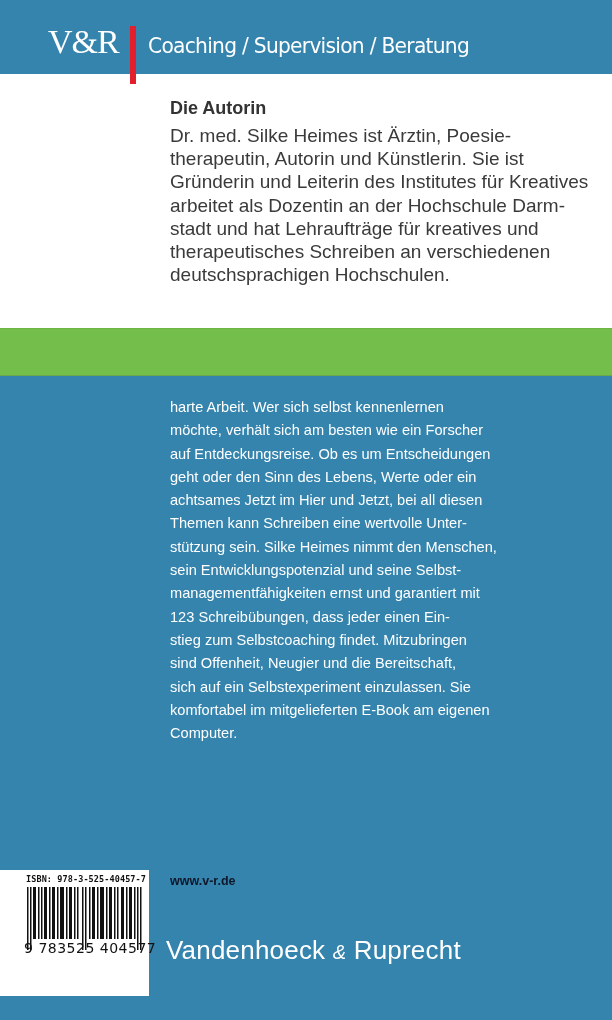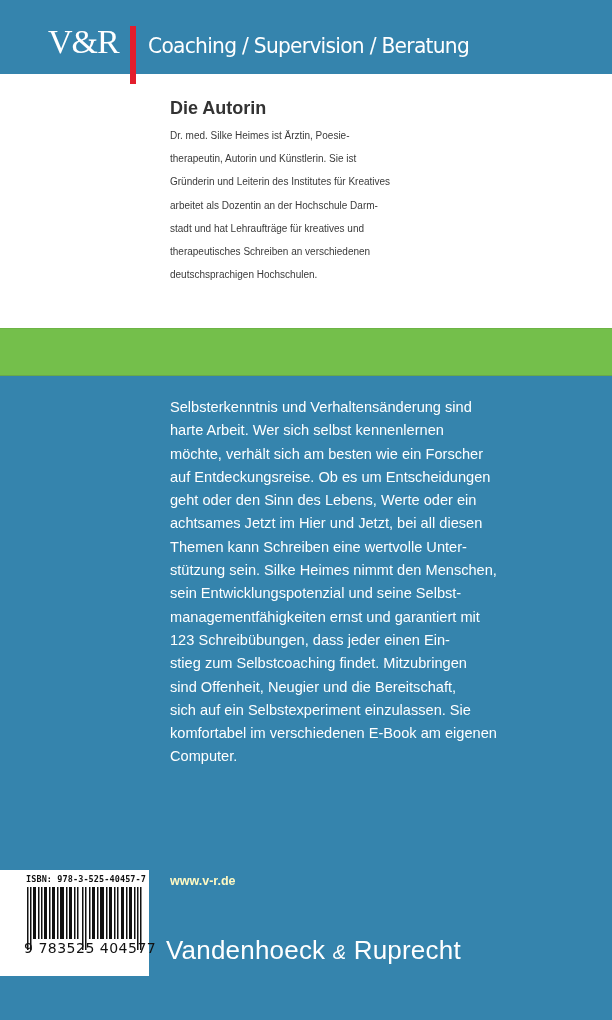--- a/index.html
+++ b/index.html
@@ -3,29 +3,29 @@
 <meta charset="utf-8">
 <style>
   html, body { margin:0; padding:0; }
   body { width:612px; height:1020px; position:relative; overflow:hidden; background:#3584ad; font-family:"Liberation Sans", sans-serif; }
   .header { position:absolute; left:0; top:0; width:612px; height:74px; background:#3584ad; }
   .logo { position:absolute; left:48px; top:22px; color:#fff; font-family:"Liberation Serif", serif; font-size:34px; letter-spacing:-1px; line-height:40px; }
   .red-bar { position:absolute; left:130px; top:26px; width:6px; height:58px; background:#e31e2d; z-index:3; }
   .series { position:absolute; left:148px; top:30px; color:#fff; font-family:"DejaVu Sans", sans-serif; font-size:22px; font-weight:normal; letter-spacing:-0.8px; line-height:32px; transform:scaleX(0.92); transform-origin:left; }
   .white-section { position:absolute; left:0; top:74px; width:612px; height:254px; background:#fff; }
   .author-heading { position:absolute; left:170px; top:98px; font-size:18px; font-weight:bold; color:#333; }
-  .author-text { position:absolute; left:170px; top:124px; width:300px; font-size:10px; line-height:23.2px; color:#3a3a3a; }
+  .author-text { position:absolute; left:170px; top:124px; width:300px; font-size:19px; line-height:23.2px; color:#3a3a3a; }
   .author-text span { display:block; white-space:nowrap; }
   .green-band { position:absolute; left:0; top:328px; width:612px; height:46px; background:#74bf4b; border-top:1px solid #6db445; border-bottom:1px solid #6aa84a; }
   .blurb { position:absolute; left:170px; top:396px; width:360px; font-size:14.6px; line-height:23.3px; color:#fff; }
   .blurb span { display:block; white-space:nowrap; }
-  .url { position:absolute; left:170px; top:874px; font-size:12.5px; font-weight:bold; color:#fef9c3; }
+  .url { position:absolute; left:170px; top:874px; font-size:12.5px; font-weight:bold; color:#0f172a; }
   .publisher { position:absolute; left:166px; top:935px; font-family:Liberation Sans, sans-serif; font-size:26px; color:#fff; letter-spacing:0.2px; }
   .publisher .amp { font-size:20px; font-style:italic; }
-  .barcode-box { position:absolute; left:0; top:870px; width:149px; height:106px; background:#fff; }
+  .barcode-box { position:absolute; left:0; top:870px; width:149px; height:126px; background:#fff; }
   .isbn-label { position:absolute; left:26px; top:4px; font-family:"DejaVu Sans Mono", monospace; font-size:8.5px; font-weight:bold; color:#111; white-space:nowrap; letter-spacing:0.1px; }
   .bars { position:absolute; left:27px; top:17px; width:115px; height:63px; }
   .ean-digits { position:absolute; left:24px; top:70px; font-family:"DejaVu Sans", sans-serif; font-size:14px; color:#111; letter-spacing:0.5px; white-space:nowrap; }
 </style>
 </head>
 <body>
 
 <div class="header">
   <div class="logo">V&amp;R</div>
   <div class="series">Coaching / Supervision / Beratung</div>
@@ -40,35 +40,34 @@
   <span>Gründerin und Leiterin des Institutes für Kreatives</span>
   <span>arbeitet als Dozentin an der Hochschule Darm-</span>
   <span>stadt und hat Lehraufträge für kreatives und</span>
   <span>therapeutisches Schreiben an verschiedenen</span>
   <span>deutschsprachigen Hochschulen.</span>
 </div>
 
 <div class="green-band"></div>
 
 <div class="blurb">
-  <span>Selbsterkenntnis und Verhaltensänderung sind</span>
   <span>harte Arbeit. Wer sich selbst kennenlernen</span>
   <span>möchte, verhält sich am besten wie ein Forscher</span>
   <span>auf Entdeckungsreise. Ob es um Entscheidungen</span>
   <span>geht oder den Sinn des Lebens, Werte oder ein</span>
   <span>achtsames Jetzt im Hier und Jetzt, bei all diesen</span>
   <span>Themen kann Schreiben eine wertvolle Unter-</span>
   <span>stützung sein. Silke Heimes nimmt den Menschen,</span>
   <span>sein Entwicklungspotenzial und seine Selbst-</span>
   <span>managementfähigkeiten ernst und garantiert mit</span>
   <span>123 Schreibübungen, dass jeder einen Ein-</span>
   <span>stieg zum Selbstcoaching findet. Mitzubringen</span>
   <span>sind Offenheit, Neugier und die Bereitschaft,</span>
   <span>sich auf ein Selbstexperiment einzulassen. Sie</span>
-  <span>komfortabel im verschiedenen E-Book am eigenen</span>
+  <span>komfortabel im mitgelieferten E-Book am eigenen</span>
   <span>Computer.</span>
 </div>
 
 <div class="barcode-box">
   <div class="isbn-label">ISBN: 978-3-525-40457-7</div>
   <svg class="bars" viewBox="0 0 115 63" preserveAspectRatio="none">
     <g fill="#111">
       <rect x="0" y="0" width="1.5" height="63"></rect>
         <rect x="3" y="0" width="1.5" height="63"></rect>
       <rect x="6" y="0" width="3" height="52"></rect>

